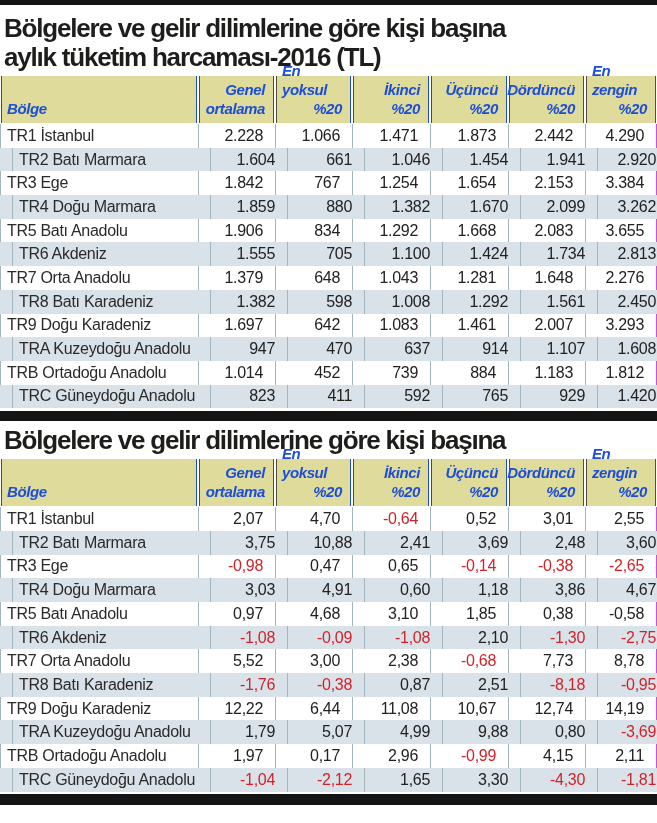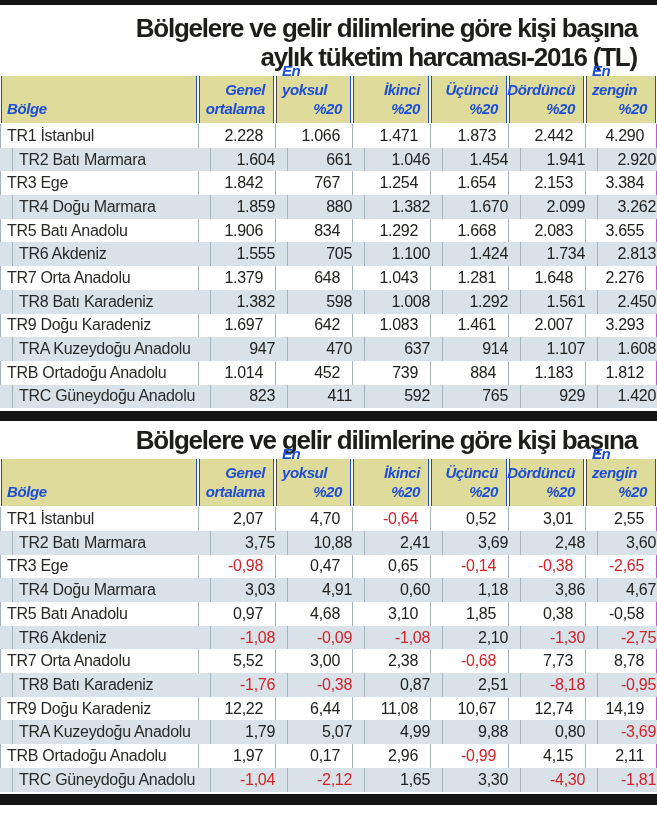--- a/index.html
+++ b/index.html
@@ -13,27 +13,26 @@
   }
   .rule {
     width: 657px;
     background: #141414;
   }
   .rule.top    { height: 5px; margin-bottom: 4px; }
   .rule.middle { height: 10px; margin-top: 3px; }
   .rule.bottom { height: 11px; margin-top: 2px; }
 
   .chart-title {
-    padding: 5px 20px 4px 4px;
+    padding: 5px 4px 4px 4px;
     font-size: 26px;
     font-weight: bold;
     line-height: 29px;
     letter-spacing: -1.2px;
     color: #1d1d1b;
-    text-align: right;
   }
 
   
   .hrow, .trow {
     display: grid;
     grid-template-columns: 198px 77px 77px 78px 78px 77px 72px;
     width: 657px;
   }
   .hrow { height: 47px; margin-bottom: 1px; }
   .hcell { position: relative; background: #ffffff; }

